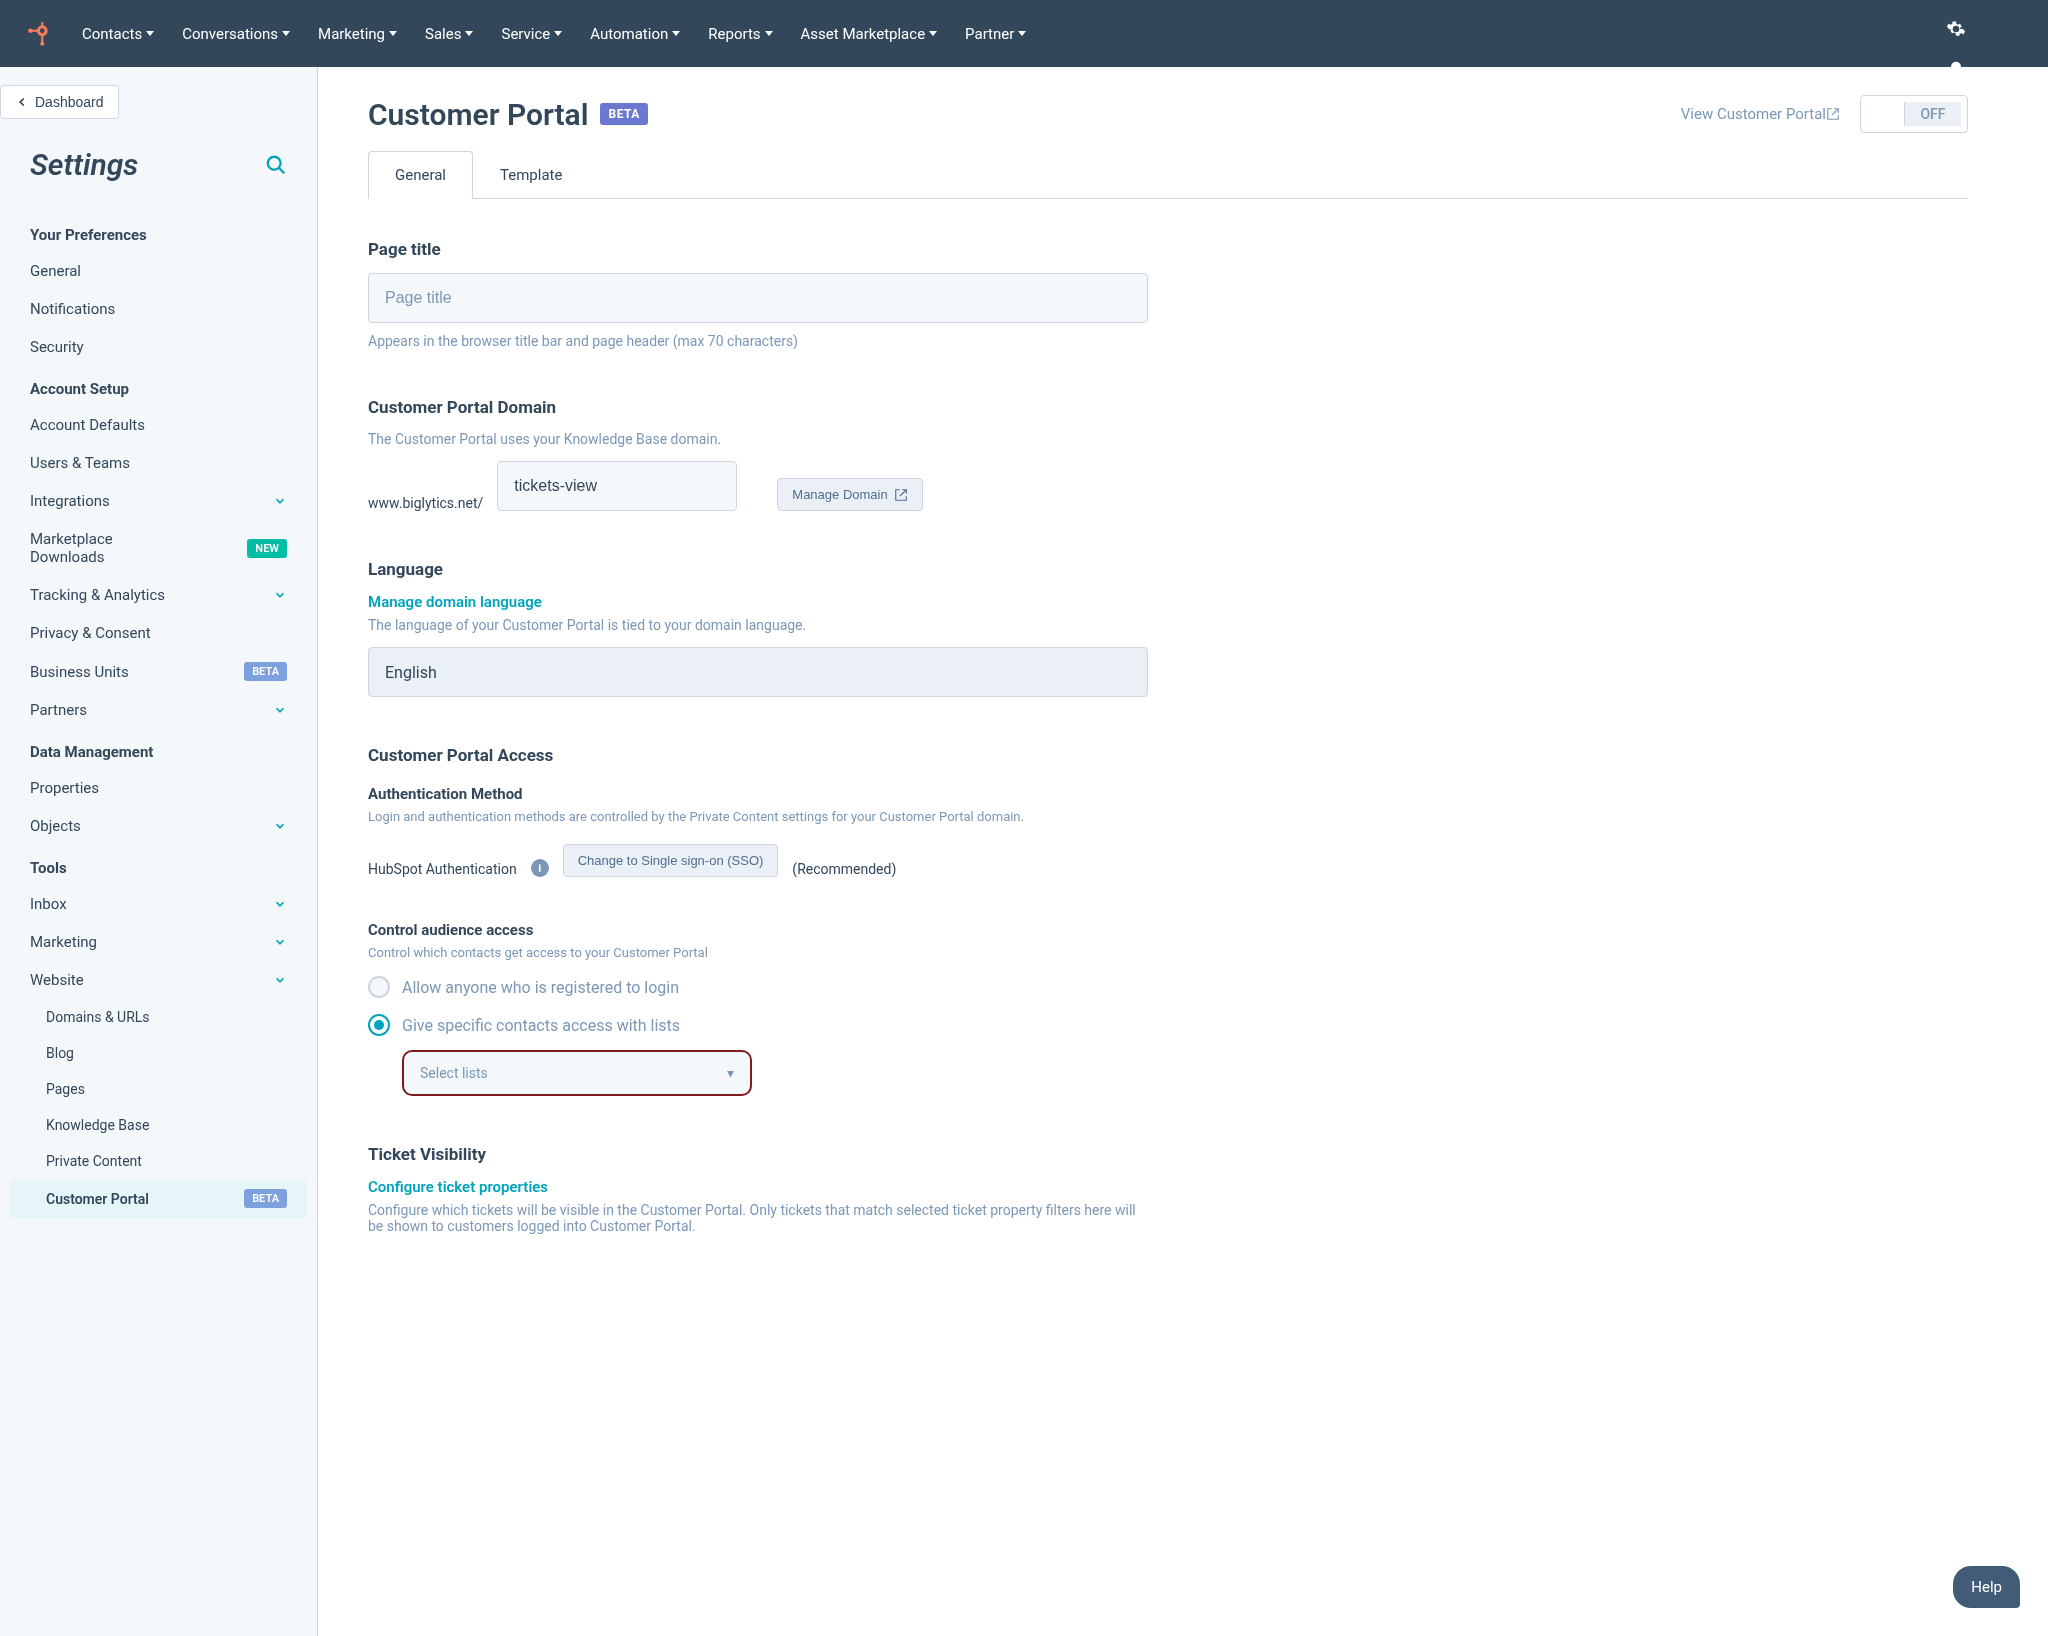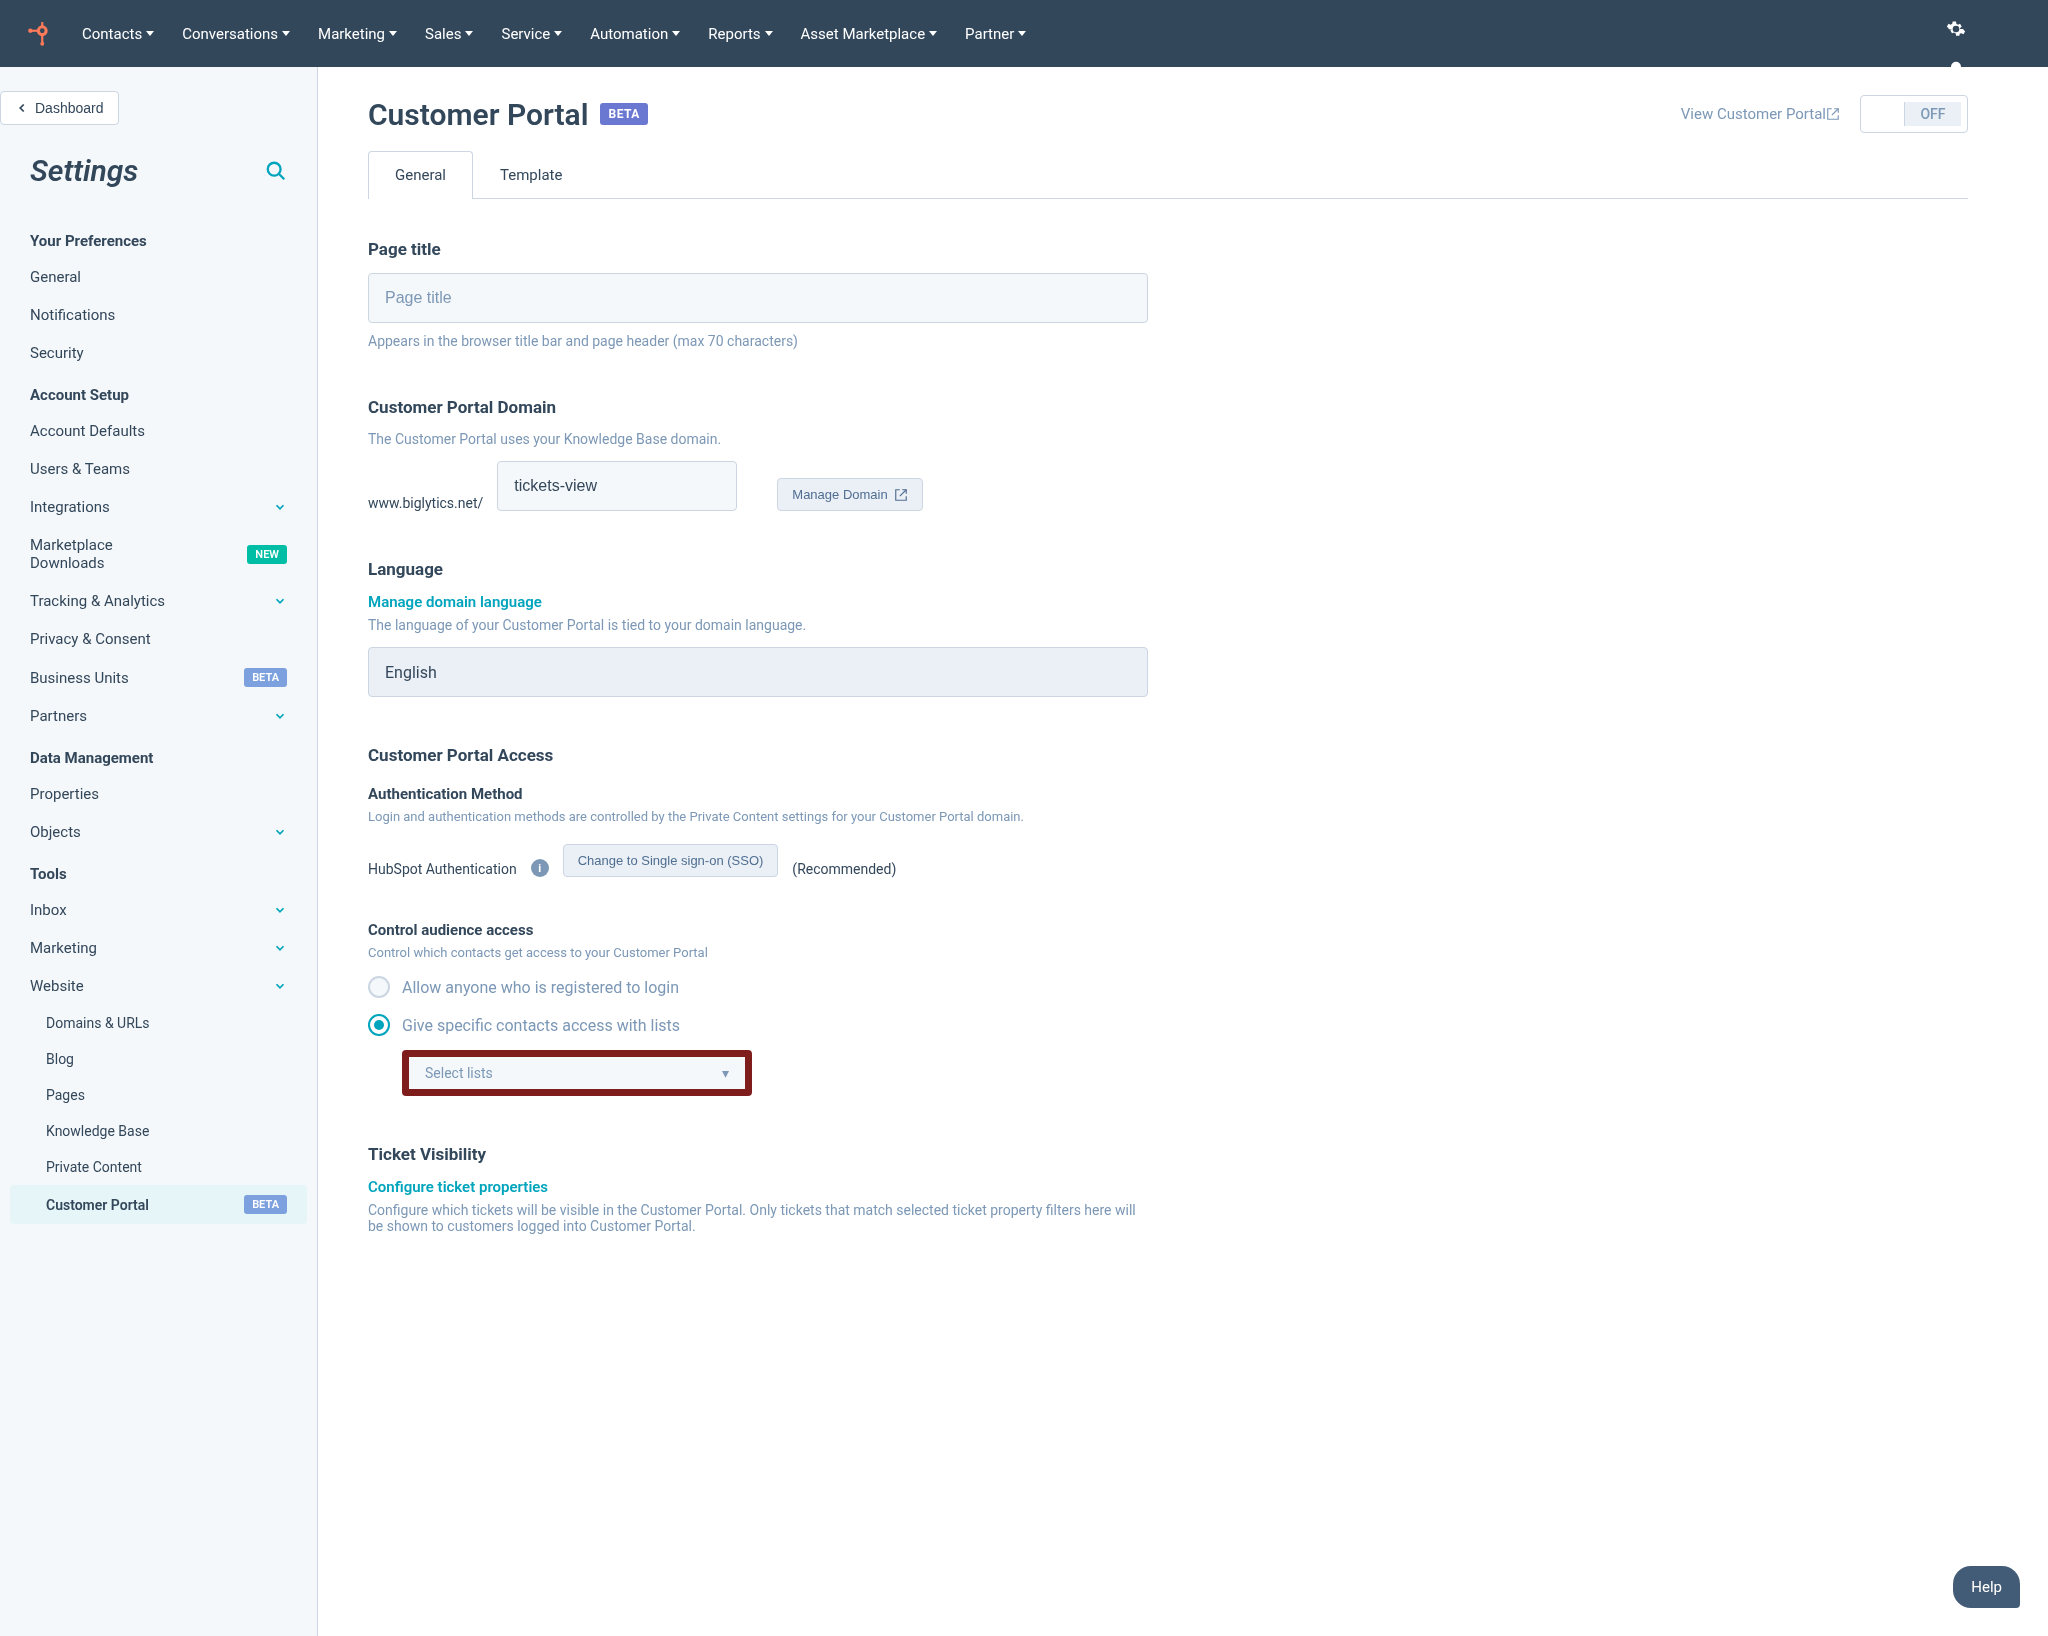--- a/index.html
+++ b/index.html
@@ -11,21 +11,21 @@
   .nav-items { display: flex; gap: 28px; flex: 1; }
   .nav-item { color: #fff; font-size: 15px; display: flex; align-items: center; gap: 4px; cursor: pointer; }
   .nav-right { display: flex; align-items: center; gap: 19px; flex-direction: column; }
   .nav-icon { width: 22px; height: 22px; display:flex; align-items:center; justify-content:center; color:#fff; cursor:pointer; }
   .avatar { width: 32px; height: 32px; border-radius: 50%; background: radial-gradient(circle at 40% 40%, #f7d6b9, #e68a5c, #4d3d34); }
   .account { display:flex; align-items:center; gap:10px; cursor:pointer; }
   .caret-down { width:0; height:0; border-left:4px solid transparent; border-right:4px solid transparent; border-top:5px solid currentColor; display:inline-block; }
 
   
   .body-wrap { display:flex; height: calc(100% - 67px); }
-  .sidebar { width: 318px; background:#f5f8fa; border-right:1px solid #cbd6e2; padding: 24px 10px 40px; overflow:auto; }
+  .sidebar { width: 318px; background:#f5f8fa; border-right:1px solid #cbd6e2; padding: 18px 10px 40px; overflow:auto; }
   .content { flex:1; background:#fff; overflow:auto; }
 
   
   .back-btn { display:inline-flex; align-items:center; gap:6px; background:#fff; border:1px solid #cbd6e2; border-radius:4px; padding:8px 14px; color:#33475b; font-size:14px; margin-left:-10px; margin-bottom:28px; cursor:pointer; }
 
   .settings-header { display:flex; align-items:center; justify-content:space-between; padding: 0 20px; margin-bottom: 30px; font-style: italic; }
   .settings-title { font-size:30px; font-weight:600; color:#33475b; }
   .search-icon-sb { color:#00a4bd; }
 
   .sb-section-title { font-size:15px; font-weight:700; color:#33475b; padding: 14px 20px 8px; }
@@ -69,21 +69,21 @@
   .btn-secondary-sm { background:#eaf0f6; border:1px solid #cbd6e2; color:#506e91; font-size:13px; padding:8px 14px; border-radius:4px; display:flex; align-items:center; gap:6px; cursor:pointer; }
 
   .teal-link { color:#00a4bd; font-size:15px; font-weight:600; cursor:pointer; display:inline-block; margin-bottom:6px; }
 
   .radio-row { display:flex; align-items:center; gap:12px; margin-top:16px; cursor:pointer; }
   .radio { width:22px; height:22px; border:2px solid #cbd6e2; border-radius:50%; display:flex; align-items:center; justify-content:center; background:#f5f8fa; }
   .radio.selected { border-color:#00a4bd; background:#fff; }
   .radio.selected::after { content:""; width:10px; height:10px; background:#00a4bd; border-radius:50%; }
   .radio-label { color:#7c98b6; font-size:16px; }
 
-  .select-box { width:350px; height:46px; background:#f5f8fa; border:7px solid #7f1d1d; border-radius:4px; padding:0 16px; display:flex; align-items:center; justify-content:space-between; color:#7c98b6; margin-left:34px; margin-top:14px; cursor:pointer; }
+  .select-box { width:350px; height:46px; background:#f5f8fa; border:2px solid #7f1d1d; border-radius:10px; padding:0 16px; display:flex; align-items:center; justify-content:space-between; color:#7c98b6; margin-left:34px; margin-top:14px; cursor:pointer; }
 
   .info-circle { width:18px; height:18px; border-radius:50%; background:#7c98b6; color:#fff; display:inline-flex; align-items:center; justify-content:center; font-size:11px; font-weight:bold; }
 
   .help-fab { position:fixed; right:28px; bottom:28px; background:#425b76; color:#fff; padding:12px 18px; border-radius:18px 18px 4px 18px; font-size:15px; cursor:pointer; }
 
   .chev-svg { width:14px; height:14px; }
   .ext-icon { width:14px; height:14px; }
 </style>
 </head>
 <body>

